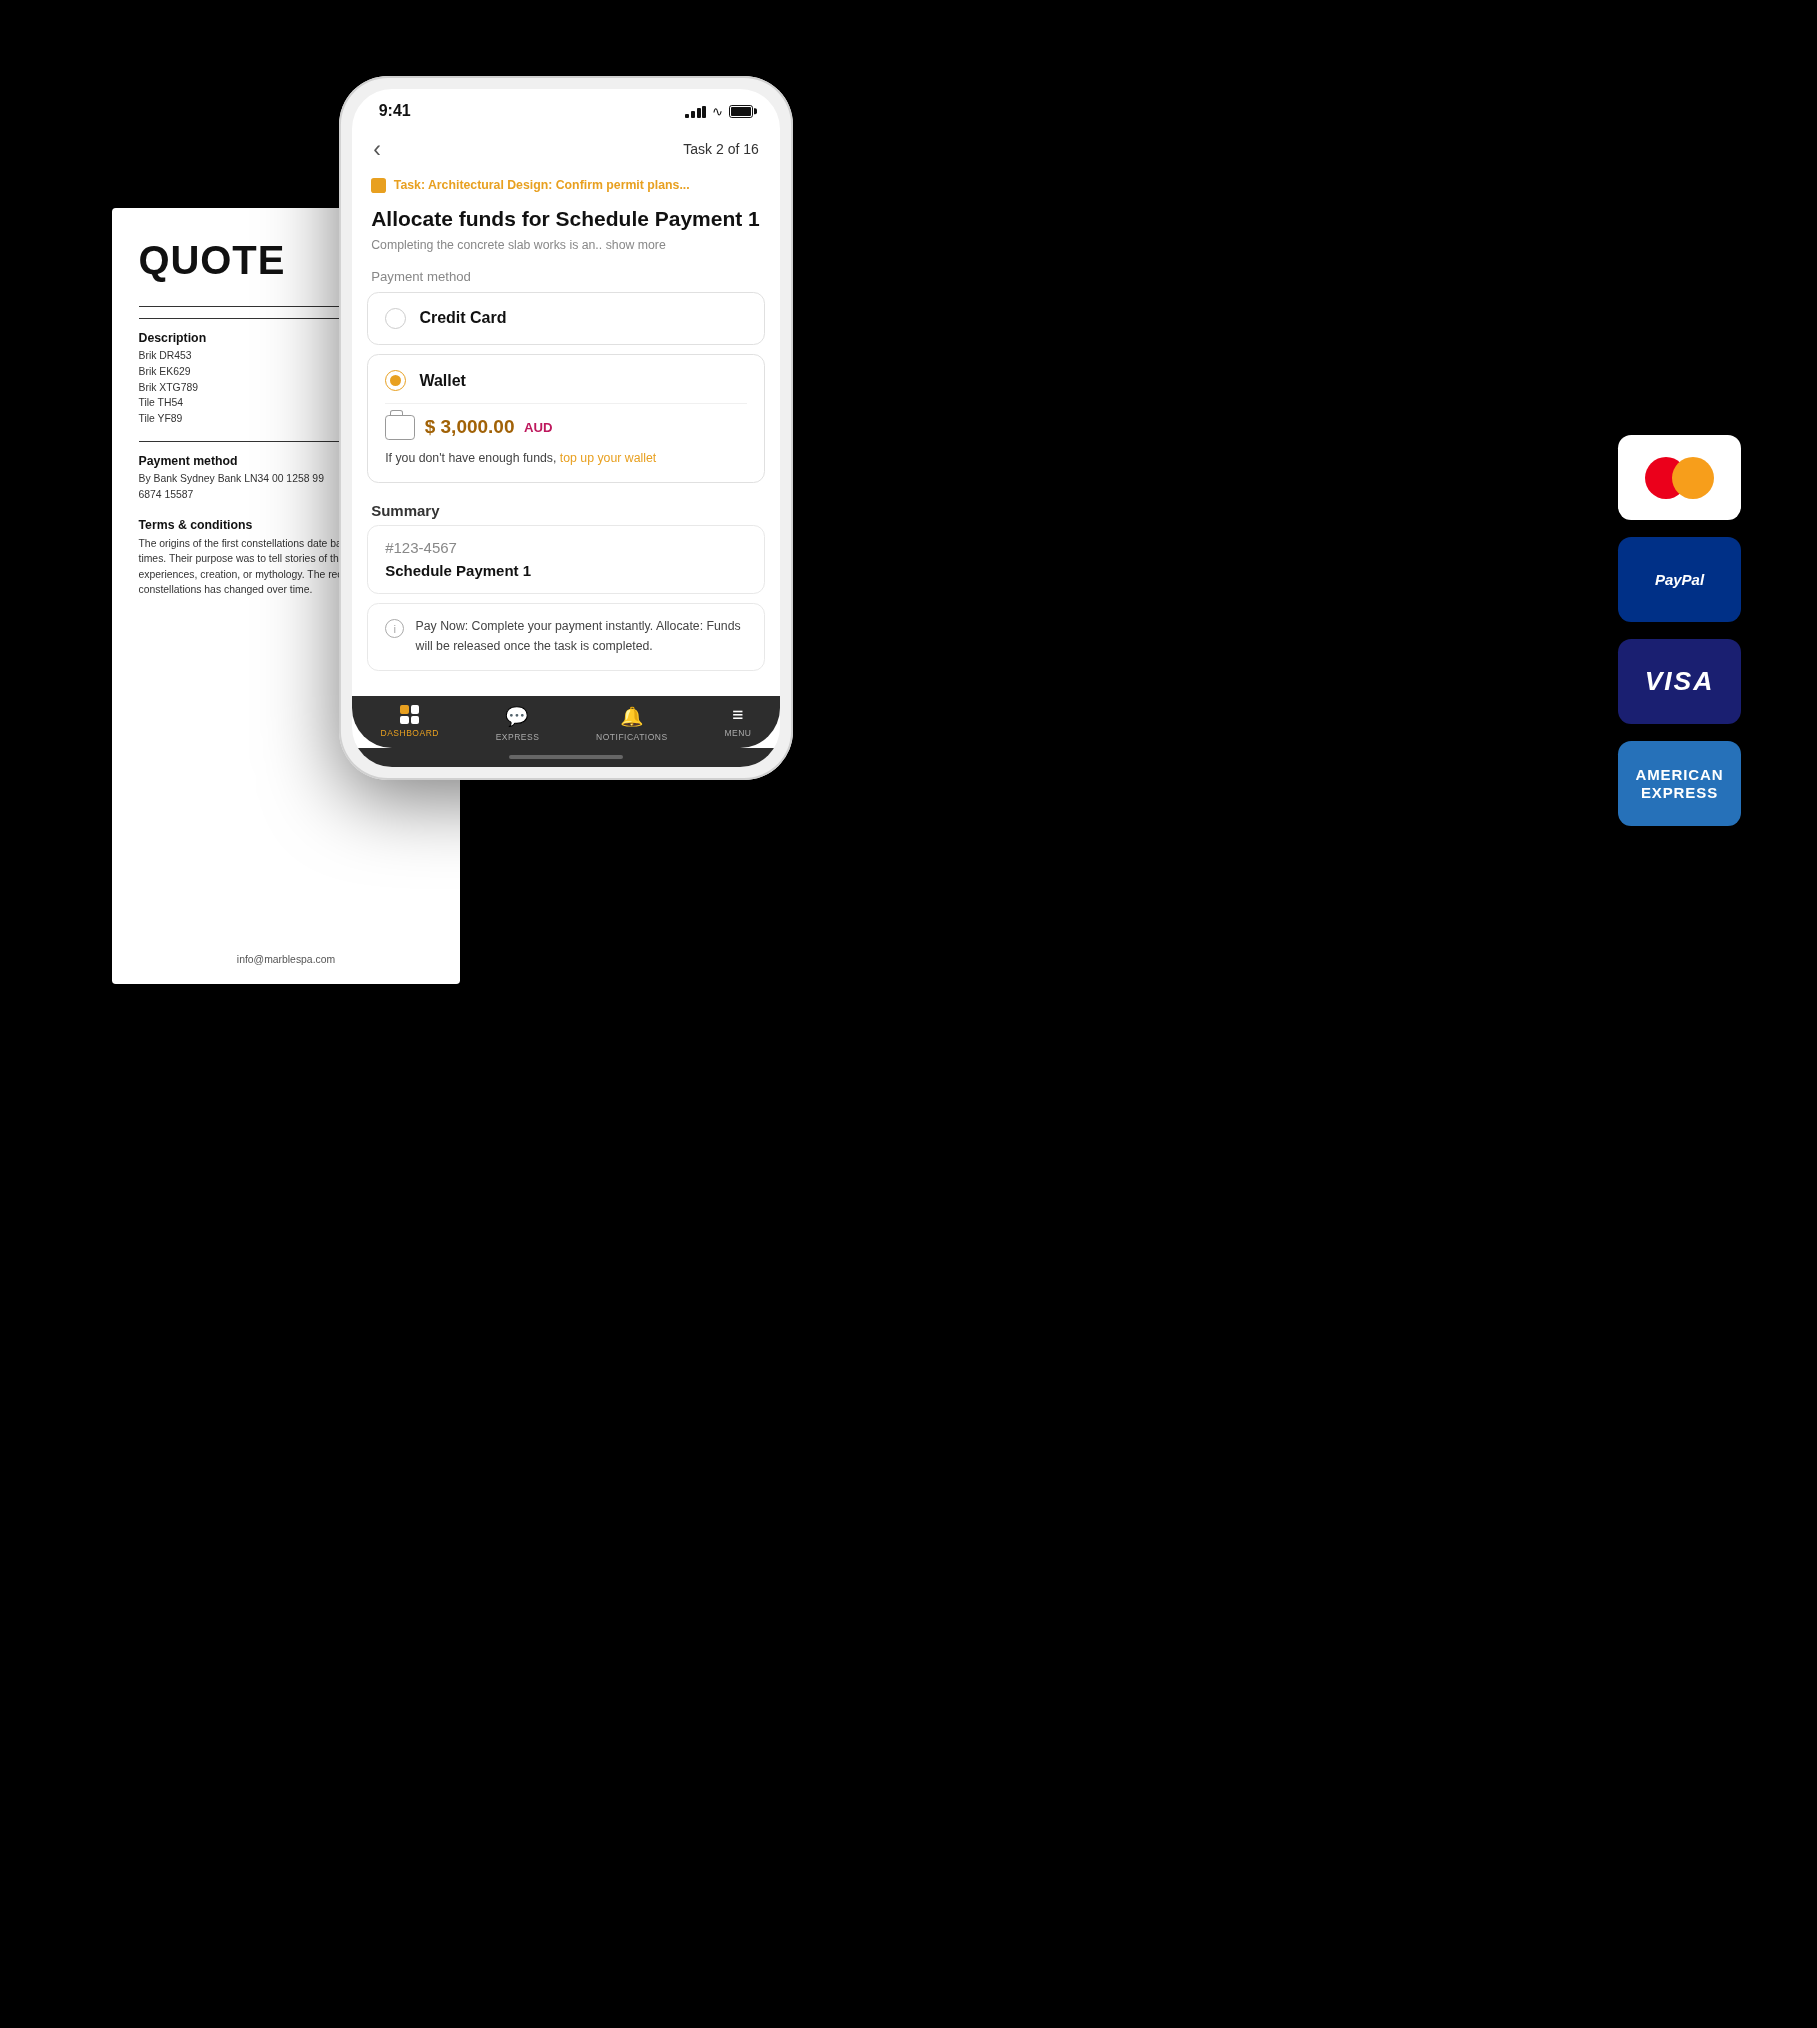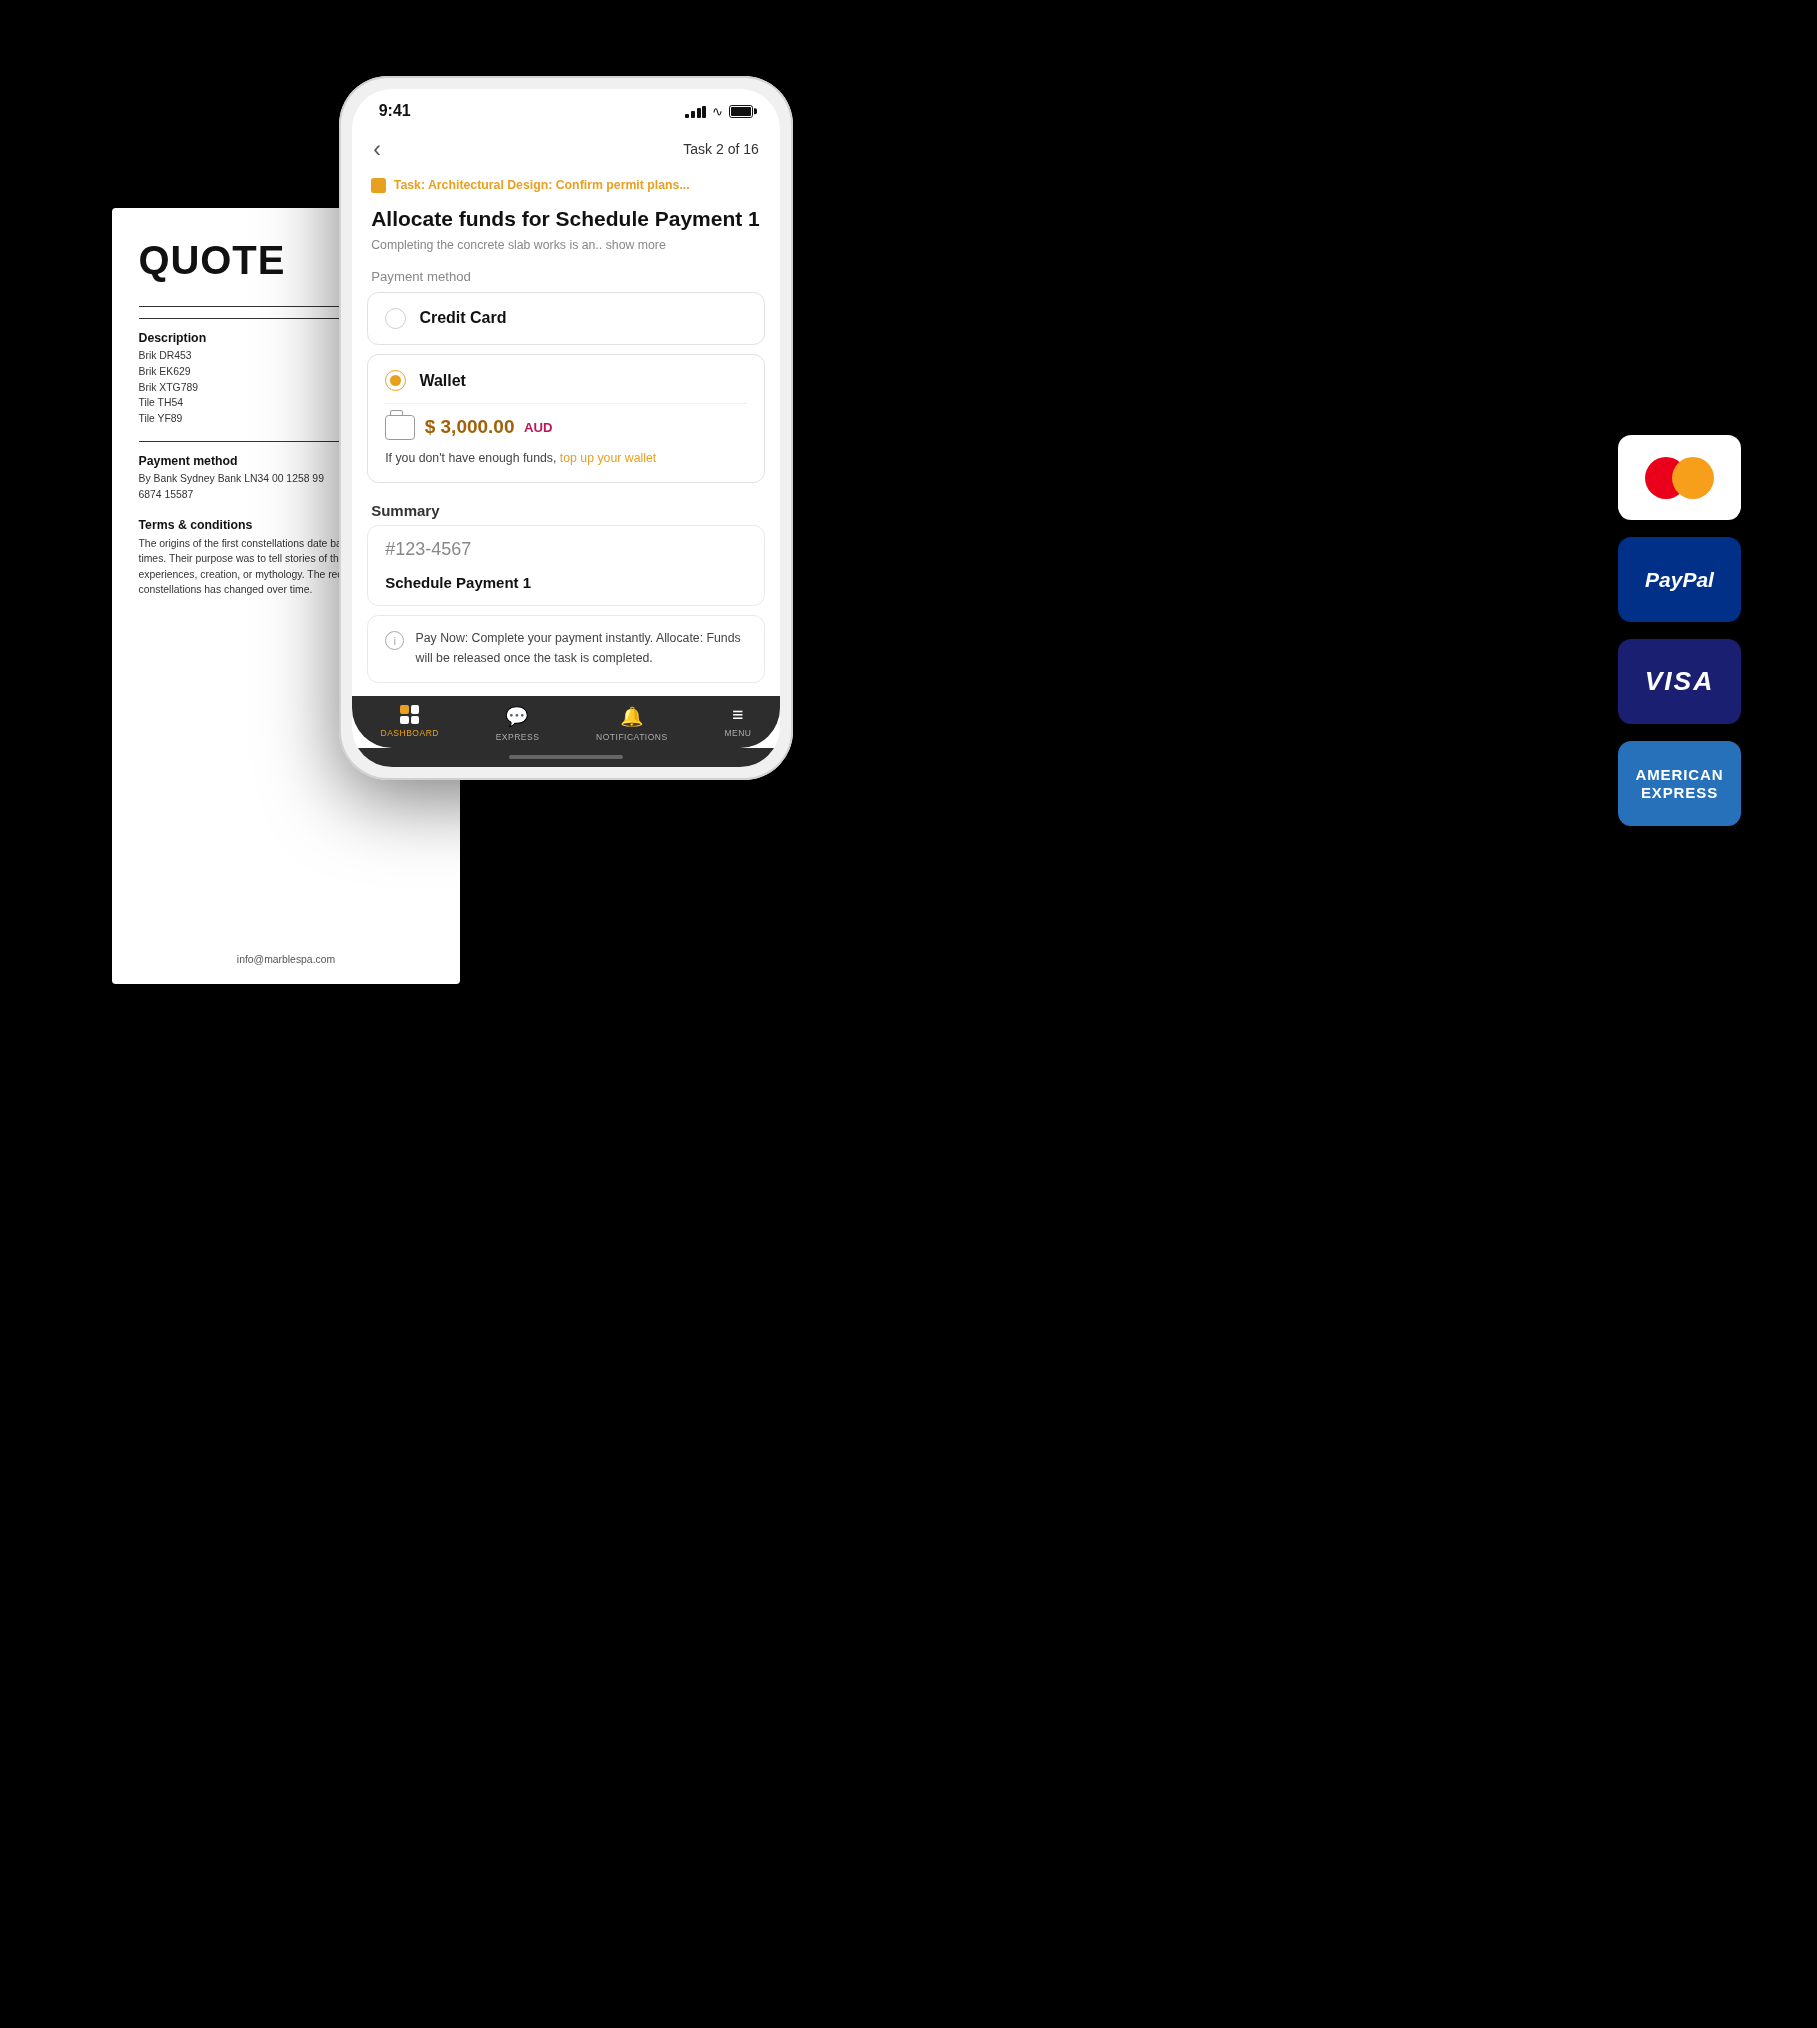--- a/index.html
+++ b/index.html
@@ -94,21 +94,21 @@
       border-radius: 50%;
       background: #eb001b;
     }
     .mc-orange {
       width: 42px; height: 42px;
       border-radius: 50%;
       background: #f79e1b;
       margin-left: -15px;
     }
     .paypal-text {
-      font-size: 21px;
+      font-size: 15px;
       font-weight: 700;
       color: #fff;
       font-style: italic;
     }
     .visa-text {
       font-size: 26.5px;
       font-weight: 900;
       color: #fff;
       font-style: italic;
       letter-spacing: 1.9px;
@@ -390,23 +390,23 @@
       font-weight: 600;
       color: #333;
     }
     .summary-card {
       margin: 0 15px 9.5px;
       border: 0.9px solid #e8e8e8;
       border-radius: 11.4px;
       padding: 13.2px 17px;
     }
     .summary-id {
-      font-size: 18px;
+      font-size: 15px;
       color: #888;
-      margin-bottom: 14px;
+      margin-bottom: 6px;
     }
     .summary-name {
       font-size: 15px;
       font-weight: 700;
       color: #111;
     }
 
     
     .info-block {
       margin: 0 15px 15px;

